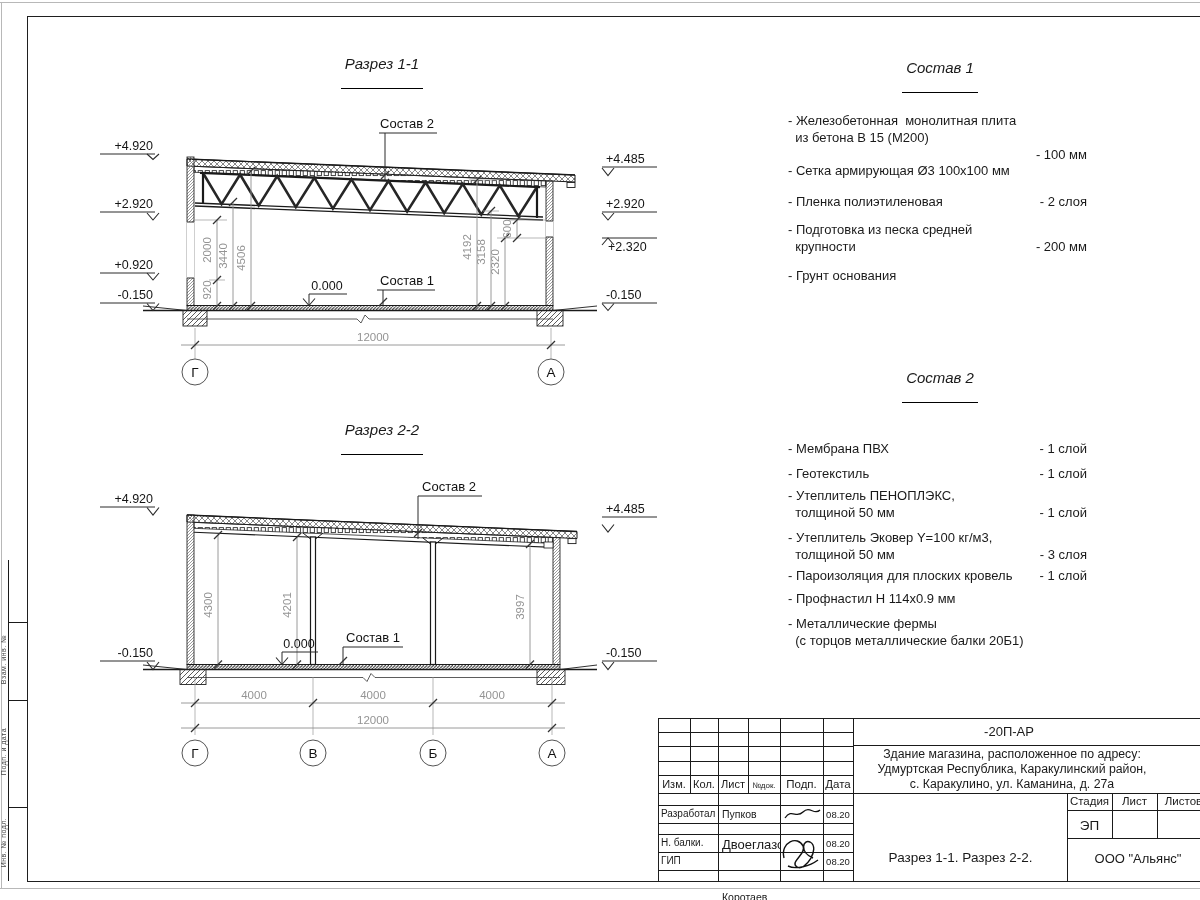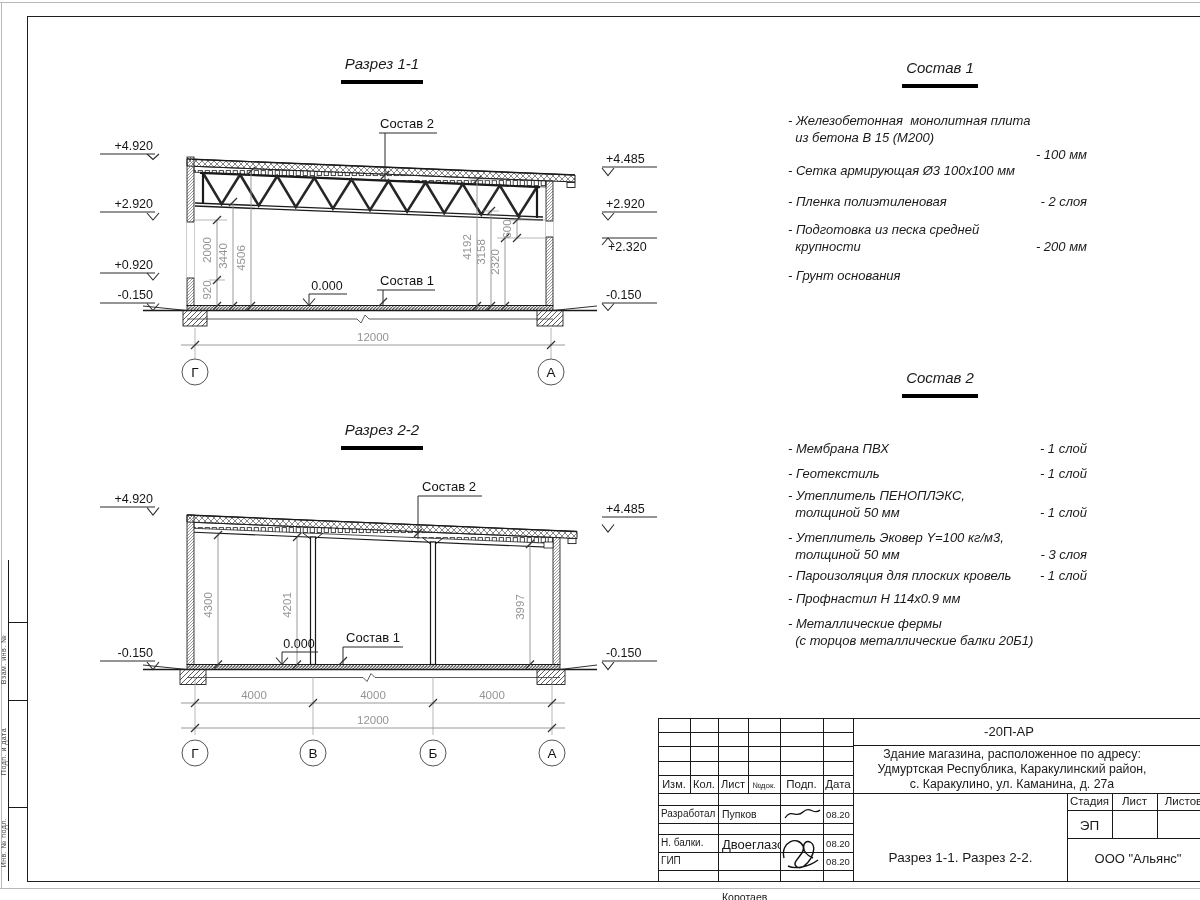--- a/index.html
+++ b/index.html
@@ -4,23 +4,23 @@
 <style>
   html,body{margin:0;padding:0;}
   body{width:1200px;height:900px;position:relative;overflow:hidden;background:#fff;
        font-family:"Liberation Sans",sans-serif;color:#1a1a1a;}
   .abs{position:absolute;}
   .hl{position:absolute;border-top:1px solid #1a1a1a;height:0;}
   .vl{position:absolute;border-left:1px solid #1a1a1a;width:0;}
   .thick{border-width:1.5px;border-color:#1f1f1f;}
   .lt{border-color:#b8b8b8;}
   .sec-title{font-style:italic;font-size:15px;text-align:center;}
-  .sec-title span{display:inline-block;border-bottom:4px solid #000000;padding:0 4px 8px 4px;}
+  .sec-title span{display:inline-block;border-bottom:1px solid #000000;padding:0 4px 16px 4px;}
   .pre{white-space:pre-wrap;}
-  .list{position:absolute;width:305px;font-size:13px;line-height:17px;font-style:italic;}
+  .list{position:absolute;width:305px;font-size:13px;line-height:17px;}
   .s-item{position:absolute;left:0;right:0;}
   .s-name{position:absolute;left:0;top:0;white-space:pre-wrap;}
   .s-val{position:absolute;right:6px;white-space:nowrap;}
   
   .tb{position:absolute;left:658px;top:718px;width:542px;height:164px;font-size:11px;}
   .tb .cell{position:absolute;overflow:hidden;}
   .ctr{text-align:center;}
   .rot-label{position:absolute;transform:rotate(-90deg);font-size:7px;color:#444;
              width:92px;text-align:center;letter-spacing:.5px;}
   svg text{font-family:"Liberation Sans",sans-serif;}

